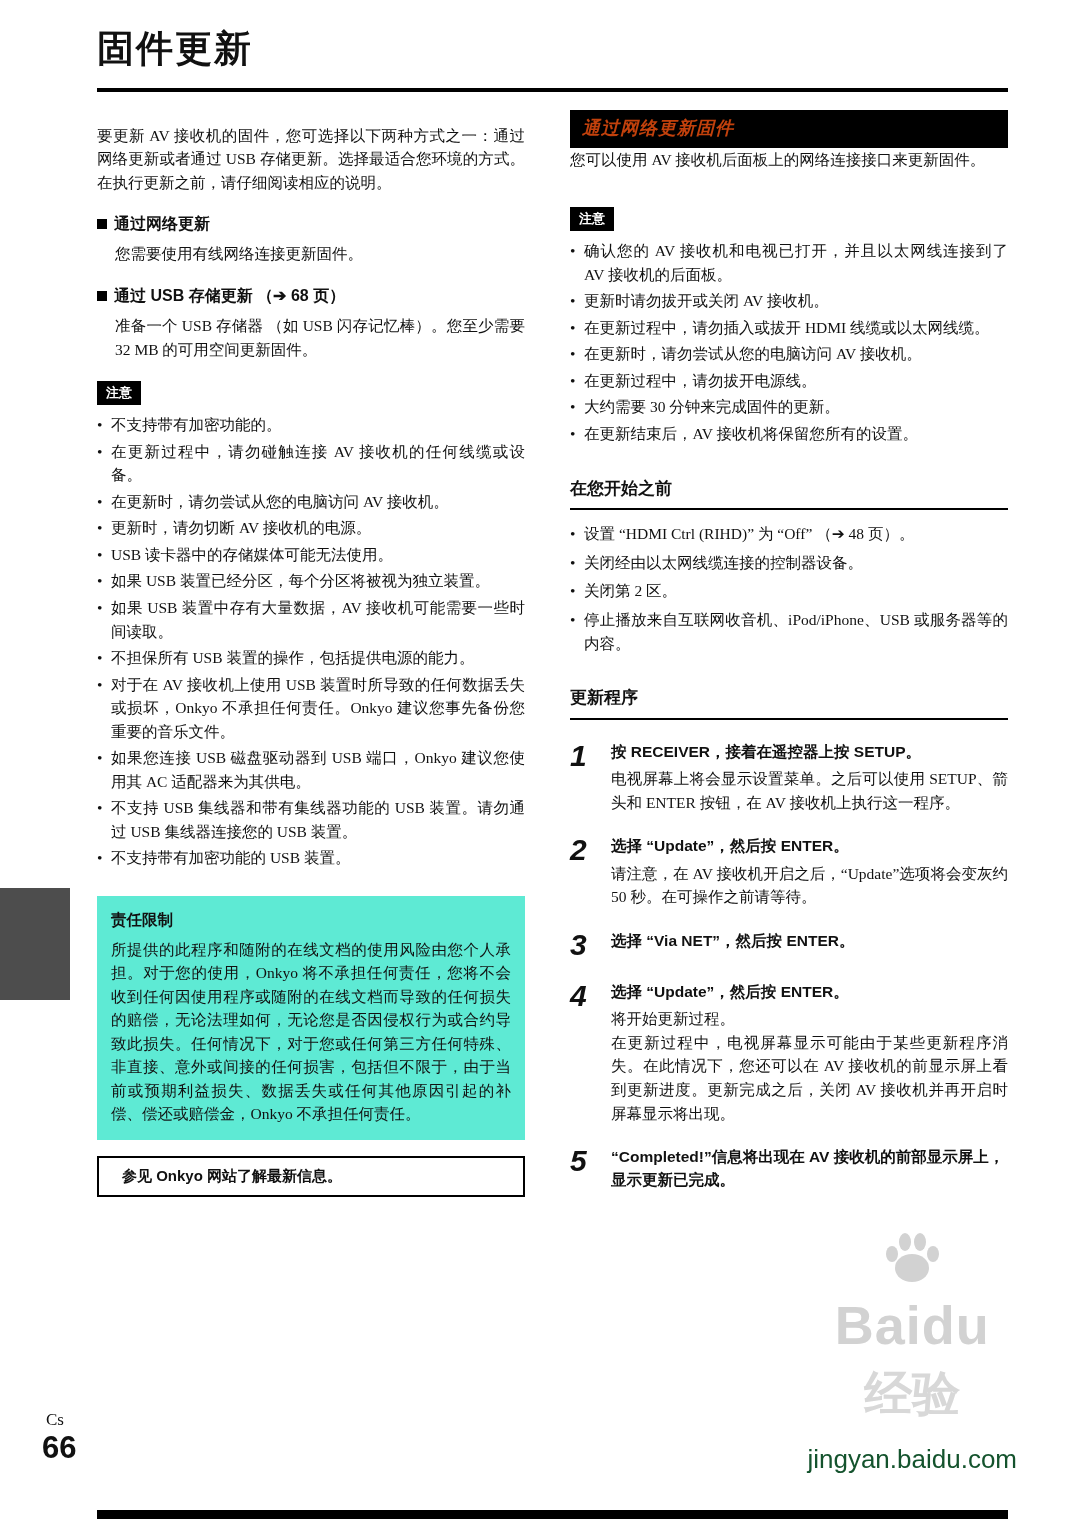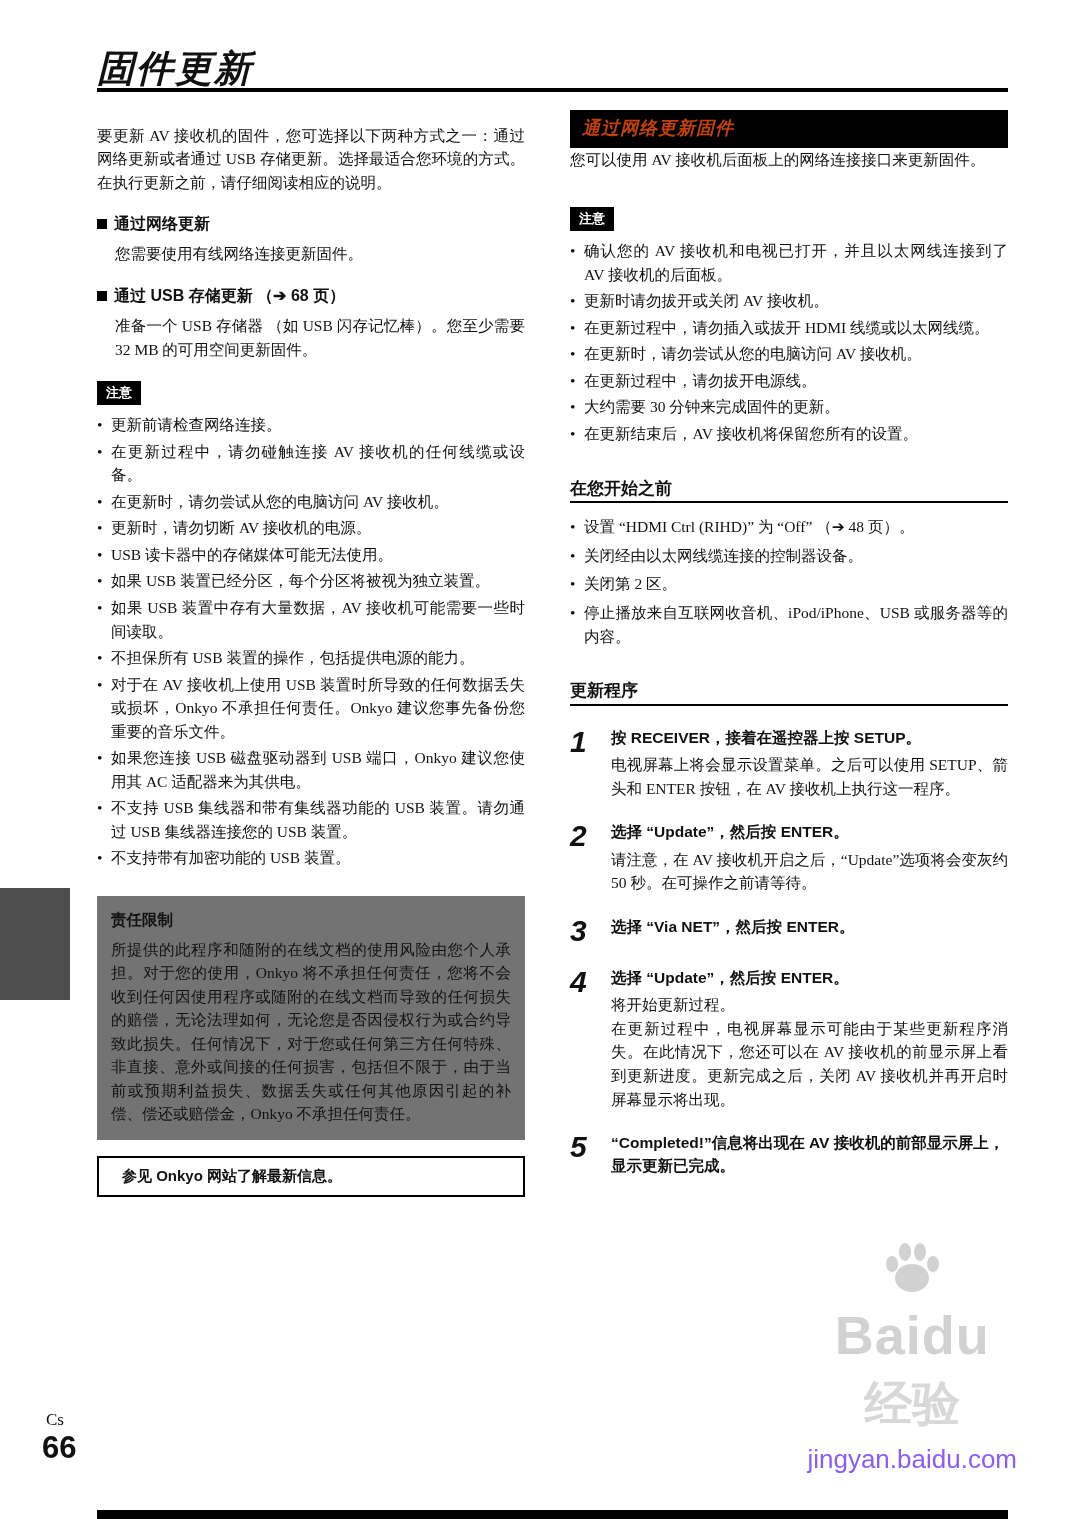--- a/index.html
+++ b/index.html
@@ -4,23 +4,23 @@
 <style>
   html,body { margin:0; padding:0; background:#888; }
   .page {
     position:relative; width:1075px; height:1519px; margin:0 auto;
     background:#ffffff; color:#111;
     font-family:"Liberation Serif", serif;
     overflow:hidden;
   }
   
   .doc-title {
-    position:absolute; left:97px; top:44px;
+    position:absolute; left:97px; top:24px;
     font-family:"Liberation Sans", sans-serif;
-    font-weight:bold; font-size:37px; letter-spacing:2px;font-style:italic;
+    font-weight:bold; font-size:37px; letter-spacing:2px;
   }
   .title-rule {
     position:absolute; left:97px; top:88px; width:911px; height:4px; background:#000;
   }
   
   .col-left  { position:absolute; left:97px;  top:108px; width:428px; font-size:15.5px; line-height:1.52; }
   .col-right { position:absolute; left:570px; top:110px; width:438px; font-size:15.5px; line-height:1.52; }
 
   .intro { text-align:justify; }
 
@@ -35,40 +35,40 @@
   .note-label {
     display:inline-block; background:#000; color:#fff;
     font-family:"Liberation Sans", sans-serif; font-weight:bold; font-size:13px;
     padding:2px 9px; margin-top:20px;
   }
   ul.notes { list-style:none; margin:8px 0 0 0; padding:0; }
   ul.notes li { position:relative; padding-left:14px; margin-bottom:3px; text-align:justify; }
   ul.notes li::before { content:"•"; position:absolute; left:0; top:0; }
 
   .disclaimer {
-    background:#737373; margin-top:26px; padding:12px 14px 14px 14px; text-align:justify;
+    background:#5eead4; margin-top:26px; padding:12px 14px 14px 14px; text-align:justify;
   }
   .disclaimer-title { font-family:"Liberation Sans", sans-serif; font-weight:bold; font-size:15.5px; margin-bottom:6px; }
 
   .website-box {
     border:2px solid #000; margin-top:16px; padding:7px 23px;
     font-family:"Liberation Sans", sans-serif; font-weight:bold; font-size:15px;
   }
 
   
   .banner {
     background:#000; color:#c2410c; padding:5px 12px 6px 12px;
     font-family:"Liberation Sans", sans-serif; font-weight:bold; font-style:italic;
     font-size:18px; letter-spacing:1px;
   }
   .right-intro { margin-top:0; text-align:justify; }
 
   .section-heading {
     font-family:"Liberation Sans", sans-serif; font-weight:bold; font-size:17px;
-    border-bottom:2px solid #000; margin-top:30px;
+    border-bottom:2px solid #000; padding-bottom:7px; margin-top:30px;
   }
   ul.bullets { list-style:none; margin:12px 0 0 0; padding:0; }
   ul.bullets li { position:relative; padding-left:14px; margin-bottom:5px; text-align:justify; }
   ul.bullets li::before { content:"•"; position:absolute; left:0; top:0; }
 
   .steps { margin-top:10px; }
   .step { display:flex; gap:15px; margin-top:20px; }
   .step-num {
     font-family:"Liberation Sans", sans-serif; font-weight:bold; font-size:30px;
     width:26px; flex:0 0 auto; line-height:1.05; font-style:italic;
@@ -85,21 +85,21 @@
   .side-tab { position:absolute; left:0; top:888px; width:70px; height:112px; background:#4d4d4d; }
   .footer-lang { position:absolute; left:46px; top:1410px; font-size:17px; }
   .footer-page { position:absolute; left:42px; top:1430px; font-family:"Liberation Sans", sans-serif; font-weight:bold; font-size:31px; }
   .footer-bar  { position:absolute; left:97px; bottom:0; width:911px; height:9px; background:#000; }
 
   
   .watermark { position:absolute; right:58px; bottom:44px; text-align:right; color:#d2d2d2; user-select:none; }
   .wm-row { display:flex; align-items:center; justify-content:flex-end; gap:6px;flex-direction:column; }
   .wm-brand { font-family:"Liberation Sans", sans-serif; font-weight:bold; font-size:54px; color:#d2d2d2; letter-spacing:1px; }
   .wm-suffix { font-family:"Liberation Sans", sans-serif; font-weight:bold; font-size:48px; color:#d8d8d8; }
-  .wm-url { font-family:"Liberation Sans", sans-serif; font-size:26px; color:#8b5cf6; margin-top:8px; }
+  .wm-url { font-family:"Liberation Sans", sans-serif; font-size:26px; color:#14532d; margin-top:18px; }
 </style>
 </head>
 <body>
 
 <div class="page">
 
   <div class="doc-title">固件更新</div>
   <div class="title-rule"></div>
 
   <div class="col-left">
@@ -113,21 +113,21 @@
     <p class="sub-body">您需要使用有线网络连接更新固件。</p>
 
     <div class="subheading">
       <span class="square"></span>
       <span>通过 USB 存储更新 （➔ 68 页）</span>
     </div>
     <p class="sub-body">准备一个 USB 存储器 （如 USB 闪存记忆棒）。您至少需要 32 MB 的可用空间更新固件。</p>
 
     <span class="note-label">注意</span>
     <ul class="notes">
-      <li>更新前请检查网络连接。</li>
+      <li>不支持带有加密功能的。</li>
       <li>在更新过程中，请勿碰触连接 AV 接收机的任何线缆或设备。</li>
       <li>在更新时，请勿尝试从您的电脑访问 AV 接收机。</li>
       <li>更新时，请勿切断 AV 接收机的电源。</li>
       <li>USB 读卡器中的存储媒体可能无法使用。</li>
       <li>如果 USB 装置已经分区，每个分区将被视为独立装置。</li>
       <li>如果 USB 装置中存有大量数据，AV 接收机可能需要一些时间读取。</li>
       <li>不担保所有 USB 装置的操作，包括提供电源的能力。</li>
       <li>对于在 AV 接收机上使用 USB 装置时所导致的任何数据丢失或损坏，Onkyo 不承担任何责任。Onkyo 建议您事先备份您重要的音乐文件。</li>
       <li>如果您连接 USB 磁盘驱动器到 USB 端口，Onkyo 建议您使用其 AC 适配器来为其供电。</li>
       <li>不支持 USB 集线器和带有集线器功能的 USB 装置。请勿通过 USB 集线器连接您的 USB 装置。</li>

